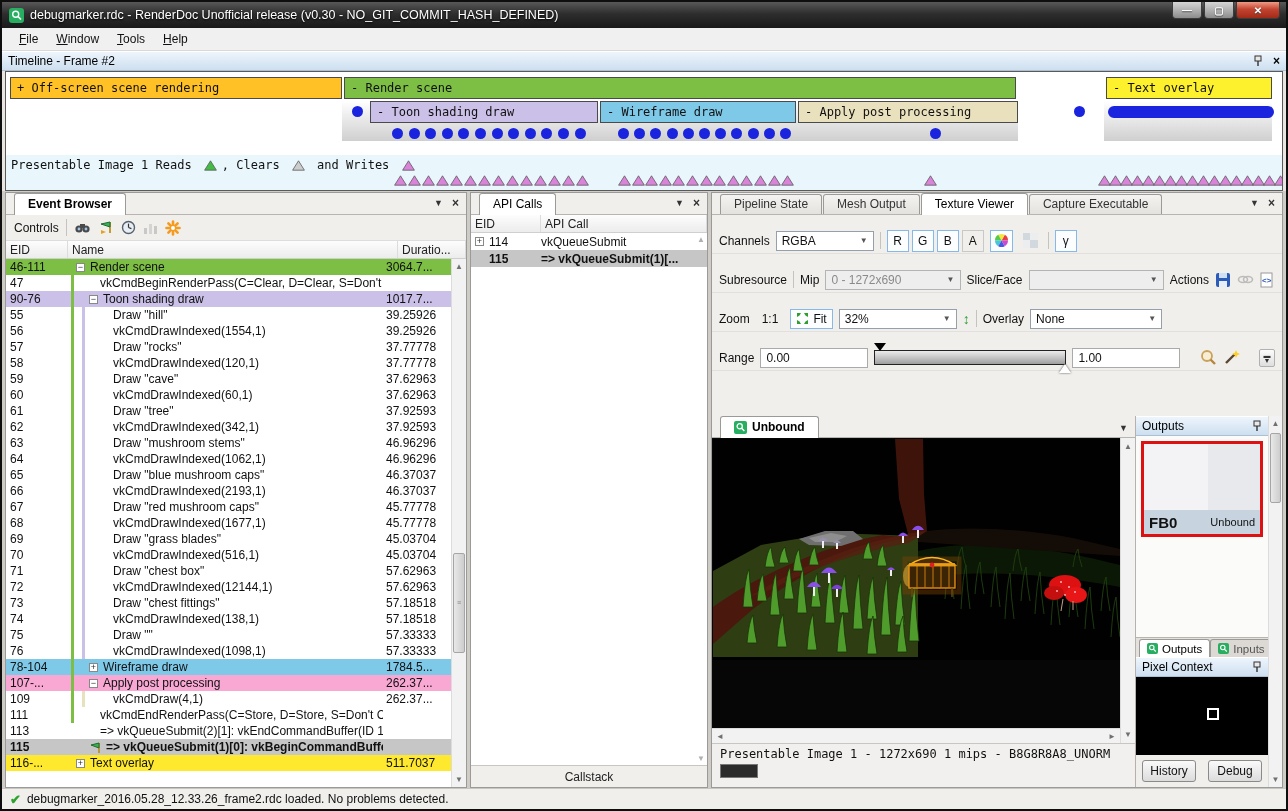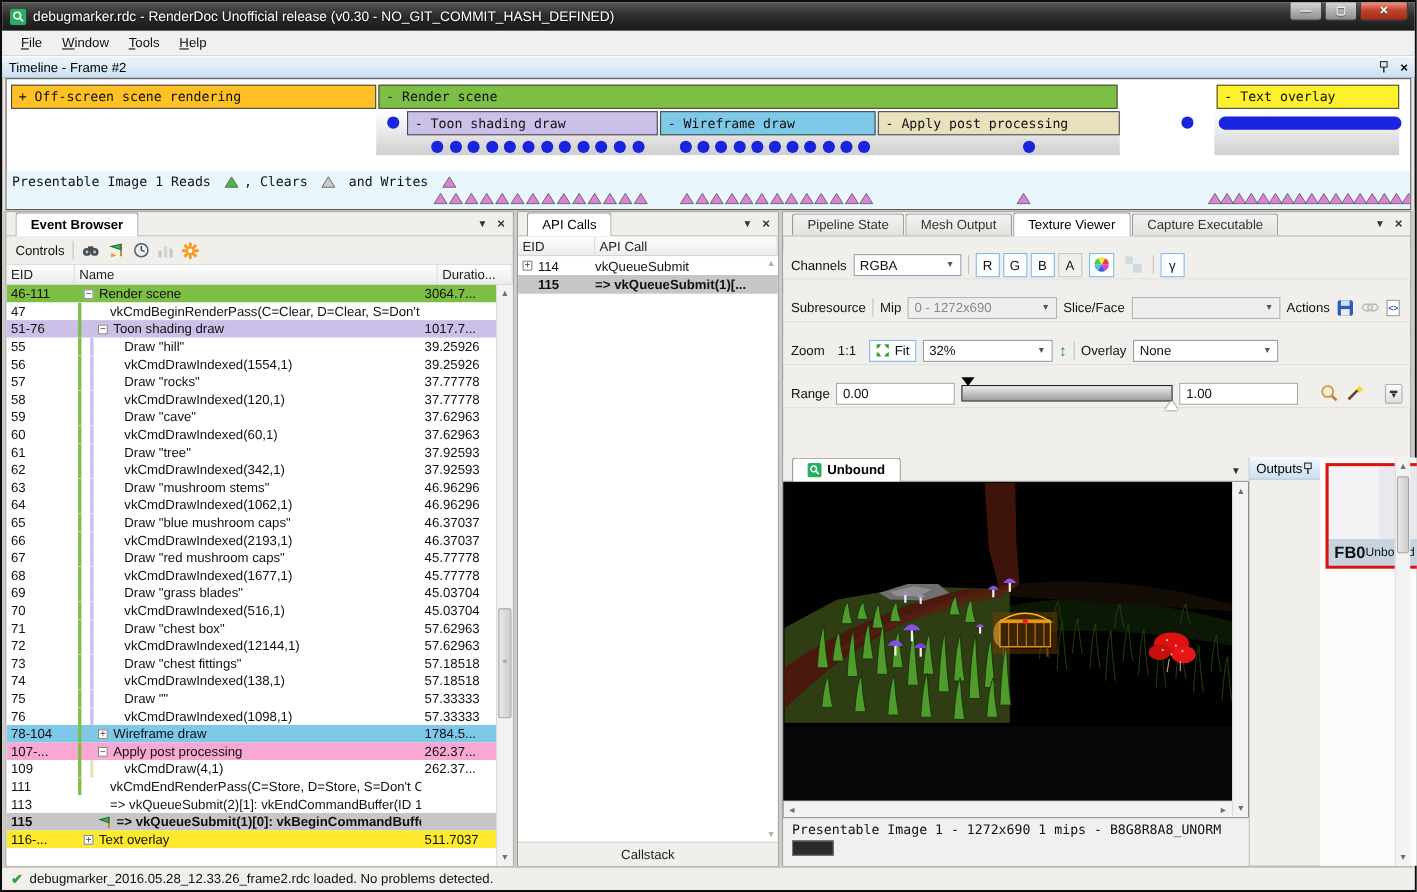--- a/index.html
+++ b/index.html
@@ -132,21 +132,21 @@
              color:#707070; font-size:8px; padding:0 4px; }
   .vscroll2 { position:absolute; top:0; bottom:0; right:0; width:15px; background:#f2f2f2;
               border-left:1px solid #dcdcdc; display:flex; flex-direction:column; justify-content:space-between;
               align-items:center; color:#707070; font-size:8px; padding:4px 0; }
   .tx-status { height:44px; flex:none; background:#f1f0ee; border-top:1px solid #c9c6c1; padding:3px 8px; }
   .tx-status .line { font-family:"DejaVu Sans Mono",monospace; font-size:12px; }
   .swatch { width:38px; height:14px; background:#2b2b2b; border:1px solid #777; margin-top:3px; }
 
   
   .out-col { width:146px; flex:none; display:flex; }
-  .out-main { flex:1; display:flex; flex-direction:row; min-width:0; }
+  .out-main { flex:1; display:flex; flex-direction:column; min-width:0; }
   .thumbs { flex:1; background:#fbfbfa; padding:5px; min-height:0; }
   .thumb-fb { border:3px solid #dd1111; height:96px; display:flex; flex-direction:column; cursor:pointer; }
   .thumb-img { flex:1; background:linear-gradient(90deg,#f3f3f6 55%,#e8e9ed 55%); }
   .thumb-cap { height:24px; background:#c7d4e0; display:flex; align-items:center; padding:0 5px; }
   .thumb-cap .fb { font-weight:bold; font-size:15px; }
   .thumb-cap .st { margin-left:auto; font-size:11px; }
   .mini-tabs { height:20px; flex:none; background:#e4e1dc; border-top:1px solid #b8b5b0; display:flex;
                align-items:flex-end; padding-left:3px; }
   .mini-tab { height:18px; display:flex; align-items:center; gap:4px; padding:0 7px; border:1px solid #9c9a96;
               border-bottom:none; border-radius:3px 3px 0 0; background:#dcd9d4; color:#555; font-size:11.5px; }
@@ -467,21 +467,21 @@
               <div class="c-eid">47</div>
               <div class="c-name">
                 <div class="ibar" style="left: 3px; background: rgb(125, 190, 69);"></div>
                 <span style="width: 21px; flex: 0 0 auto;"></span>
                 <span style="width: 11px; flex: 0 0 auto;"></span>
                 <span>vkCmdBeginRenderPass(C=Clear, D=Clear, S=Don't Care)</span>
               </div>
               <div class="c-dur"></div>
             </div>
             <div class="erow bg-lavender">
-              <div class="c-eid">51-76</div>
+              <div class="c-eid">90-76</div>
               <div class="c-name">
                 <div class="ibar" style="left: 3px; background: rgb(125, 190, 69);"></div>
                 <span style="width: 21px; flex: 0 0 auto;"></span>
                 <span class="expander">−</span>
                 <span>Toon shading draw</span>
               </div>
               <div class="c-dur">1017.7...</div>
             </div>
             <div class="erow">
               <div class="c-eid">55</div>

